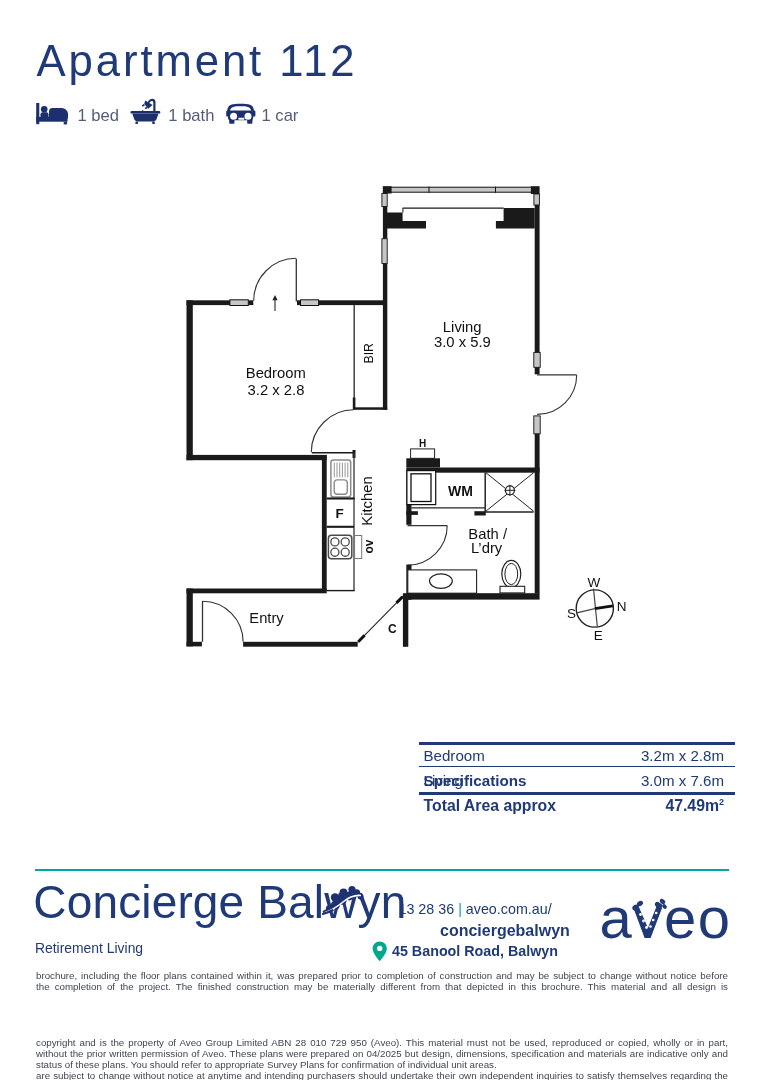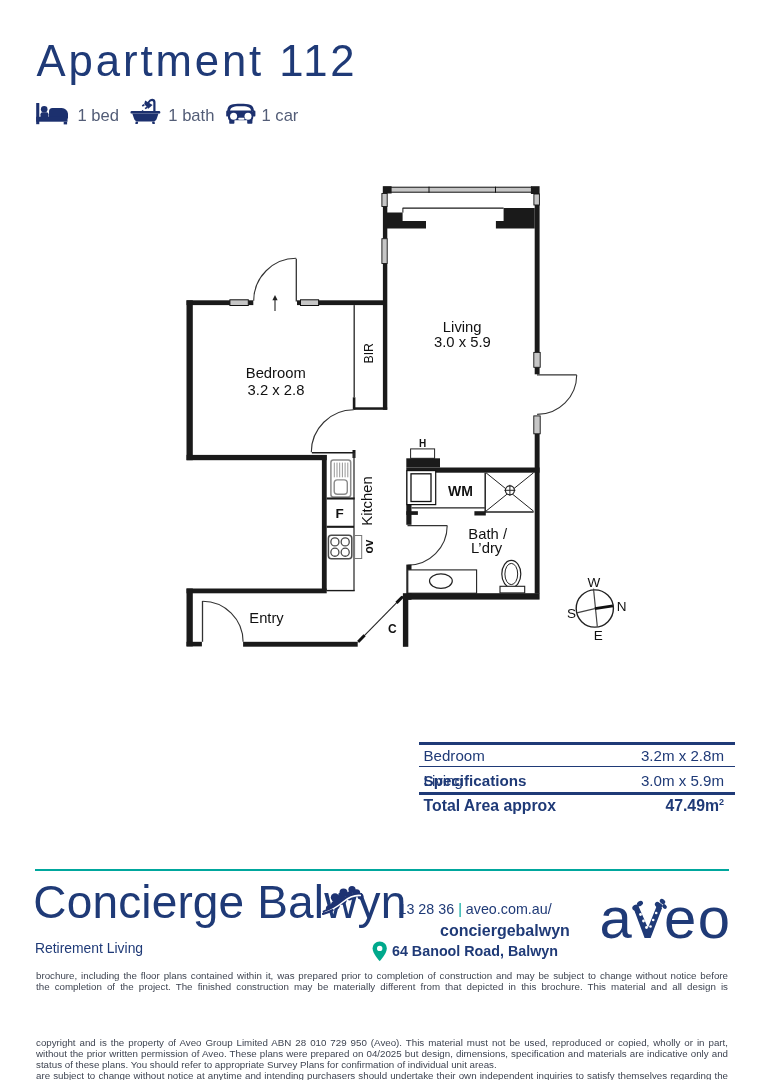--- a/index.html
+++ b/index.html
@@ -288,38 +288,38 @@
 <div class="abs" style="left:418.5px; top:720px; width:316.5px;">
 
   <div class="navy" style="position:absolute; left:5px; top:3.9px; font-size:15.2px; font-weight:bold;margin-top:48px;">Specifications</div>
 
   <div style="position:absolute; left:0; top:22.3px; width:316.5px; height:2.5px; background:#1f3a77;"></div>
 
   <div class="navy" style="position:absolute; left:5px; top:27.1px; width:300.5px; font-size:15.1px;">Bedroom <span style="position:absolute; right:0;">3.2m x 2.8m</span></div>
 
   <div style="position:absolute; left:0; top:46.3px; width:316.5px; height:1.2px; background:#1f3a77;"></div>
 
-  <div class="navy" style="position:absolute; left:5px; top:51.8px; width:300.5px; font-size:15.1px;">Living <span style="position:absolute; right:0;">3.0m x 5.9m</span></div>
+  <div class="navy" style="position:absolute; left:5px; top:51.8px; width:300.5px; font-size:15.1px;">Living <span style="position:absolute; right:0;">3.0m x 7.6m</span></div>
 
   <div style="position:absolute; left:0; top:72.3px; width:316.5px; height:2.5px; background:#1f3a77;"></div>
 
   <div class="navy" style="position:absolute; left:5px; top:76.8px; width:300.5px; font-size:15.8px; font-weight:bold;">Total Area approx <span style="position:absolute; right:0;">47.49m<sup style="font-size:9px;">2</sup></span></div>
 </div>
 
 <div class="abs" style="left:35px; top:868.7px; width:693.6px; height:2px; background:#00a79d;"></div>
 
 <div class="abs navy" style="left:33.3px; top:879px; font-size:46px; line-height:1; letter-spacing:0.15px; white-space:nowrap;">Concierge Balwyn</div>
 
 <div class="abs navy" style="left:35px; top:941.7px; font-size:13.9px; line-height:1; white-space:nowrap;">Retirement Living</div>
 
 <div class="abs navy" style="left:398.5px; top:900.7px; font-size:14.3px; font-weight:normal; white-space:nowrap;">13 28 36 <span style="color:#00a79d;">|</span> aveo.com.au/</div>
 
 <div class="abs navy" style="left:440px; top:921.7px; font-size:16px; font-weight:bold; white-space:nowrap;">conciergebalwyn</div>
 
-<div class="abs navy" style="left:392px; top:942.7px; font-size:14.3px; font-weight:bold; white-space:nowrap;">64 Banool Road, Balwyn</div>
+<div class="abs navy" style="left:392px; top:942.7px; font-size:14.3px; font-weight:bold; white-space:nowrap;">45 Banool Road, Balwyn</div>
 
 <svg class="abs" style="left:372px; top:940.5px;" width="16" height="21" viewBox="0 0 16 21">
   <path d="M7.7,0.5 C3.7,0.5 0.6,3.6 0.6,7.6 C0.6,12.9 7.7,20.2 7.7,20.2 C7.7,20.2 14.8,12.9 14.8,7.6 C14.8,3.6 11.7,0.5 7.7,0.5 Z" fill="#00a98c"></path>
   <circle cx="7.7" cy="7.4" r="2.7" fill="#fff"></circle>
 </svg>
 
 <svg class="abs" style="left:322px; top:885px;" width="42" height="30" viewBox="0 0 42 30">
   <g fill="#1e3272">
     <circle cx="7.5" cy="23.5" r="3.6"></circle>
     <circle cx="13.5" cy="20" r="4.6"></circle>

